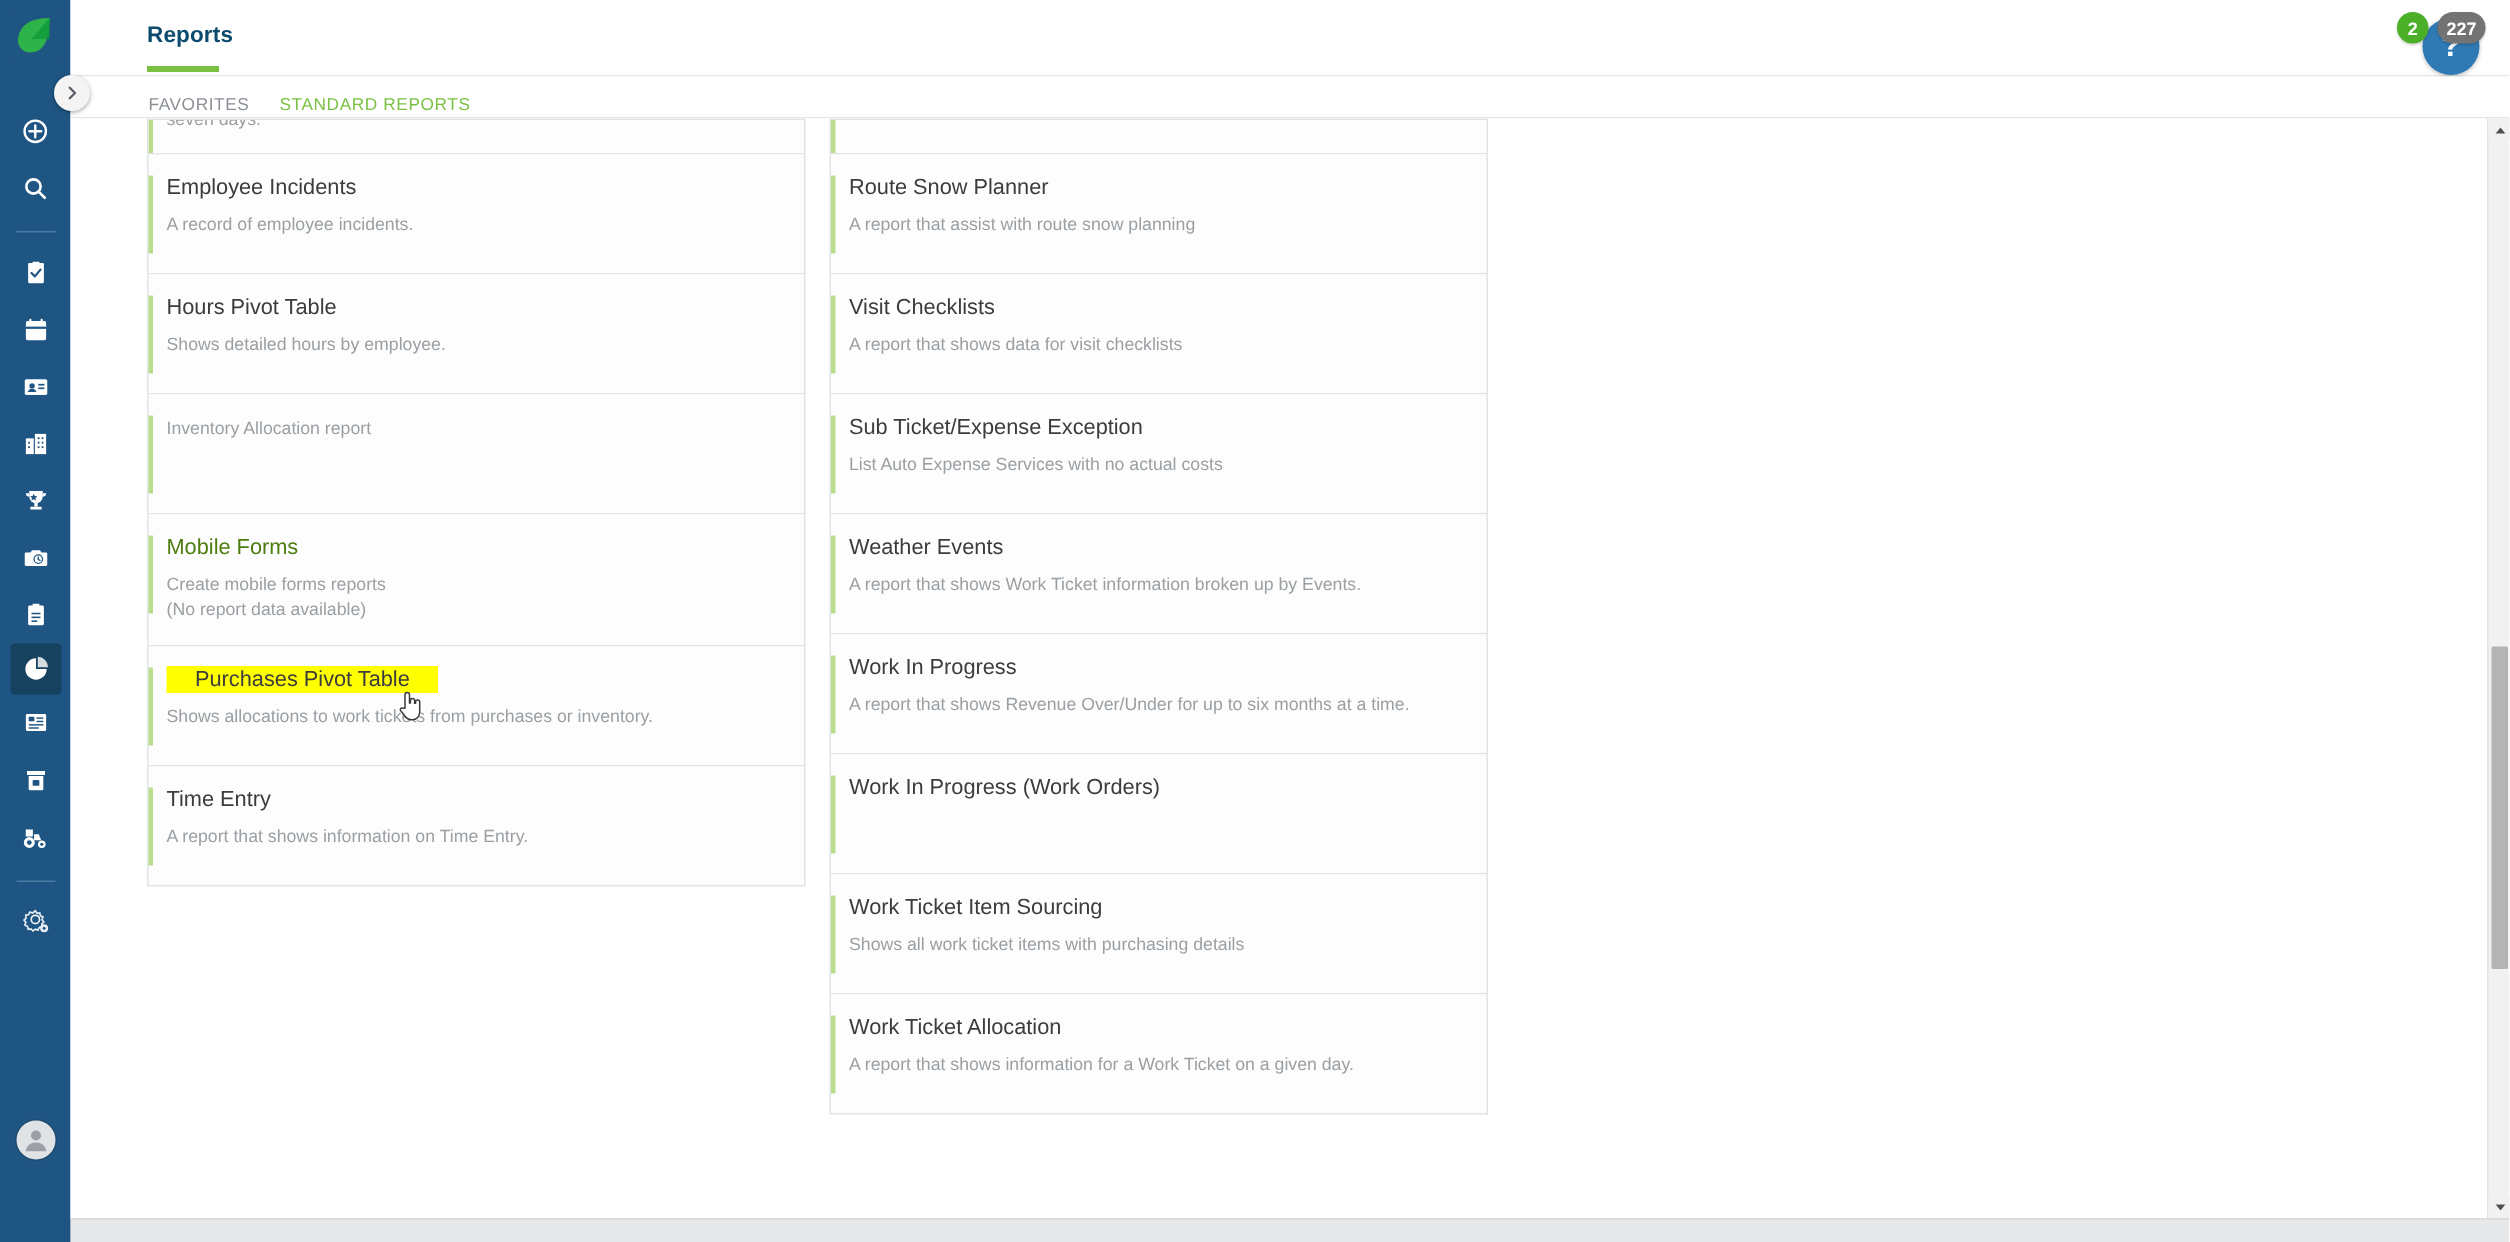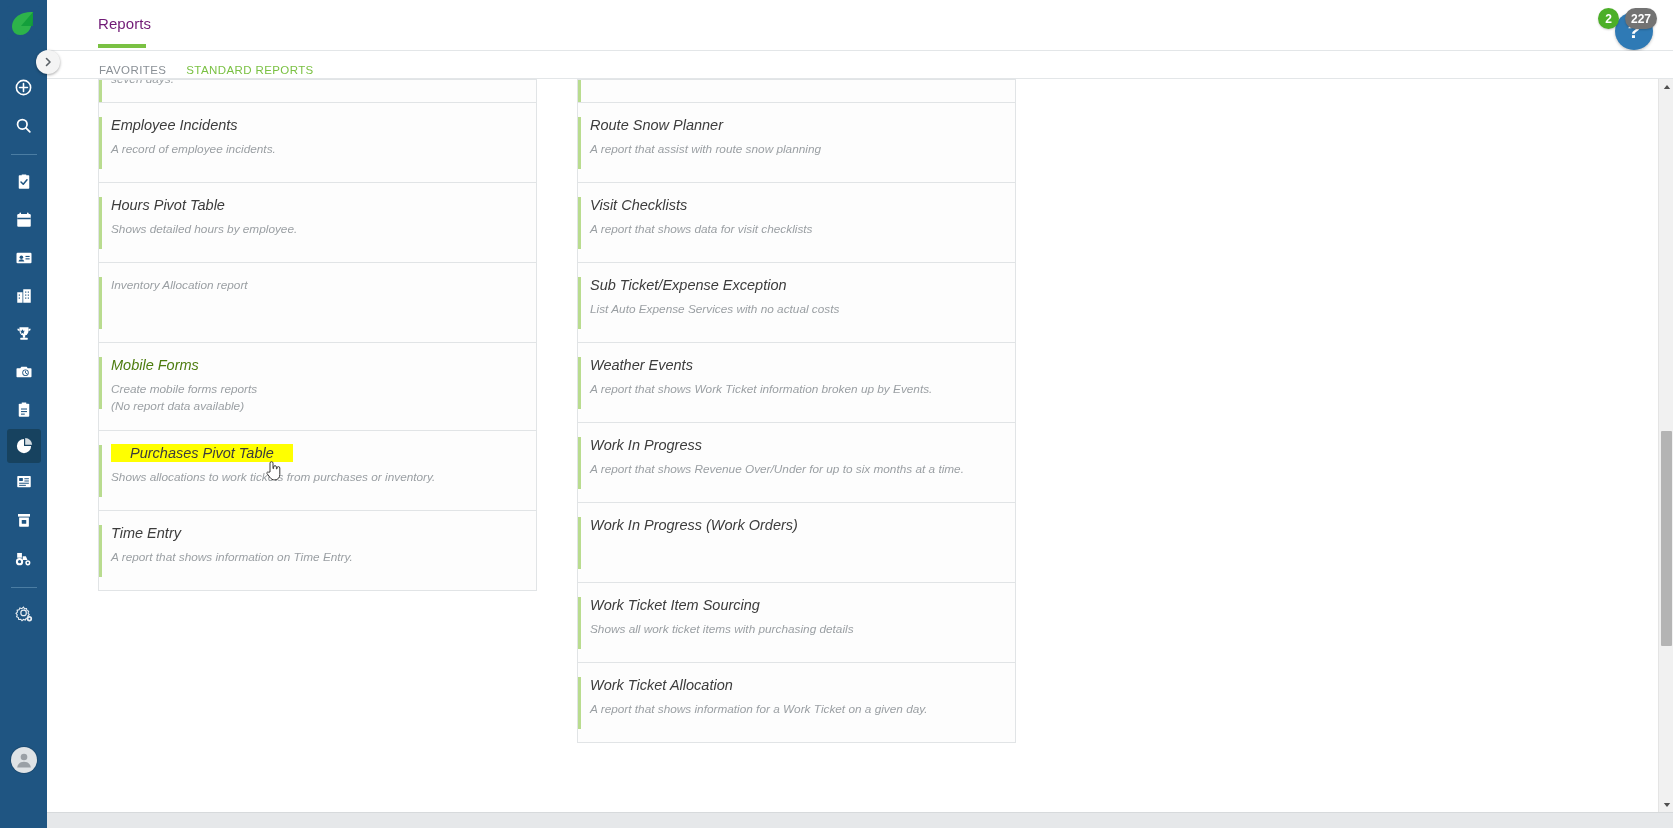--- a/index.html
+++ b/index.html
@@ -48,21 +48,21 @@
   }
 
   
   .header {
     position: absolute; left: 47px; top: 0; right: 0; height: 51px;
     background: #ffffff;
     border-bottom: 1px solid #e3e6e8;
   }
   .page-title {
     position: absolute; left: 51px; top: 15px;
-    font-size: 15px; font-weight: normal; color: #701a75;
+    font-size: 15px; font-weight: bold; color: #0c4a6e;
     letter-spacing: .1px;
   }
   .title-underline {
     position: absolute; left: 51px; top: 44px;
     width: 48px; height: 4px; background: #7ac143;
   }
   .header-right {
     position: absolute; right: 14px; top: 4px;
     width: 120px; height: 44px;
   }
@@ -100,21 +100,21 @@
   .tab + .tab { margin-left: 20px; }
   .tab.active { color: #7ac143; }
 
   
   .content {
     position: absolute; left: 47px; top: 79px; right: 0; bottom: 16px;
     background: #ffffff; overflow: hidden;
   }
   .columns {
     position: absolute; left: 51px; top: 0; width: 1462px;
-    display: flex; gap: 40px; font-style: italic;
+    display: flex; gap: 16px;
   }
   .col { width: 439px; }
 
   .card {
     position: relative;
     background: #fdfdfd;
     border: 1px solid #e1e4e6;
     border-top: none;
     padding: 14px 14px 14px 12px;
     cursor: pointer;

